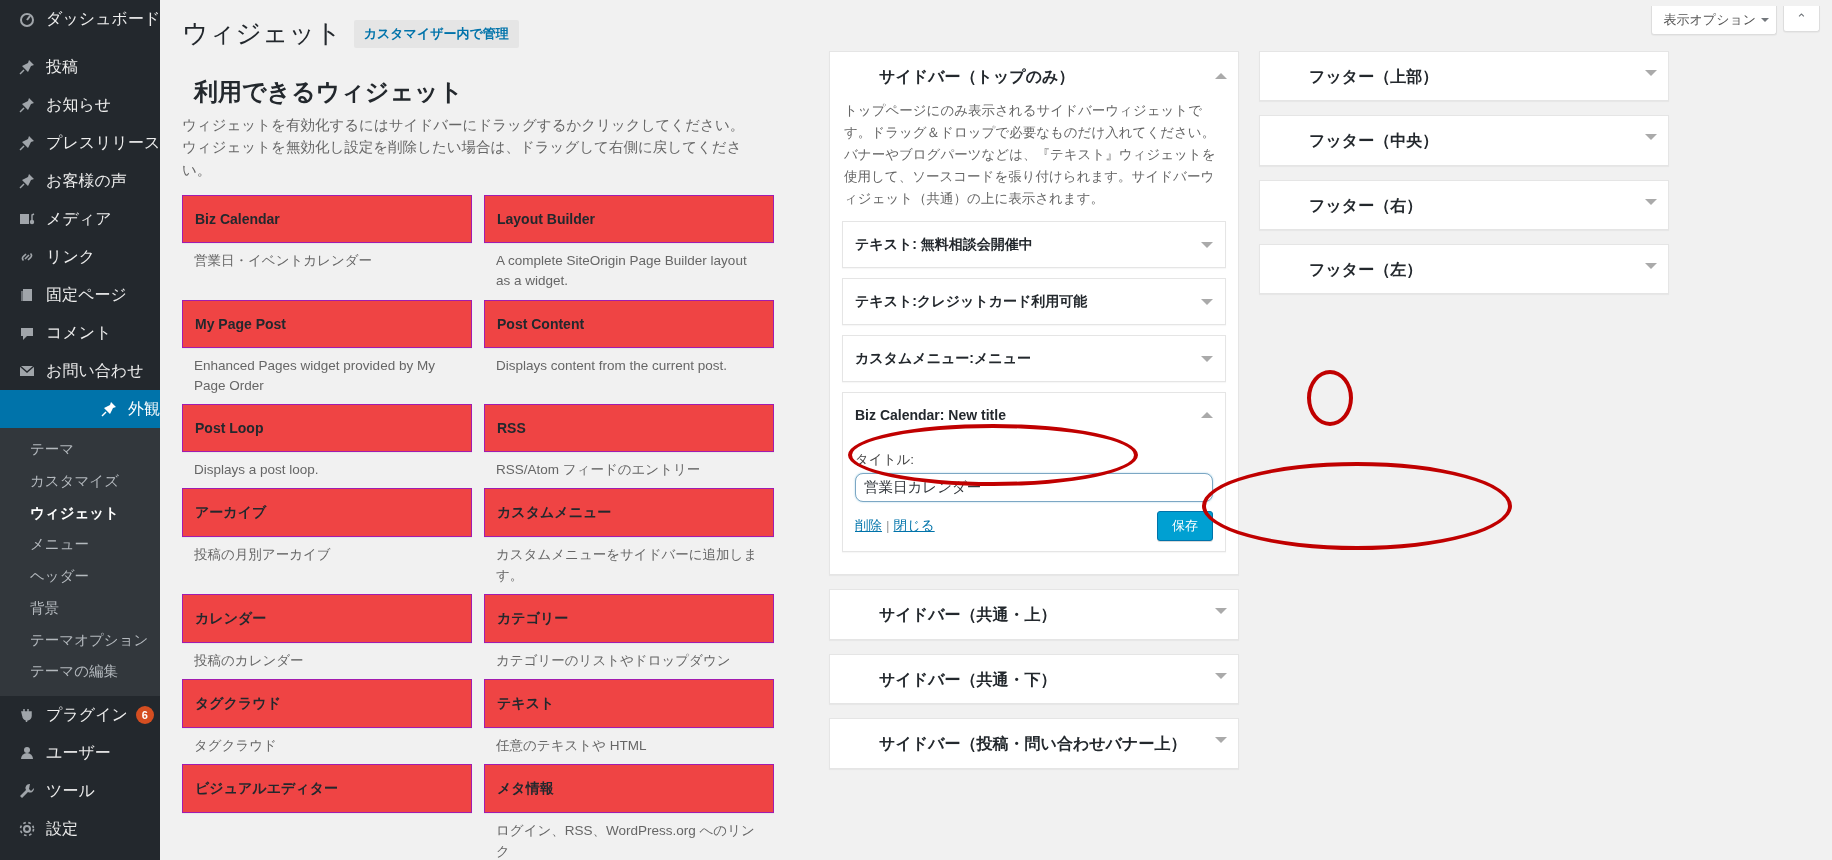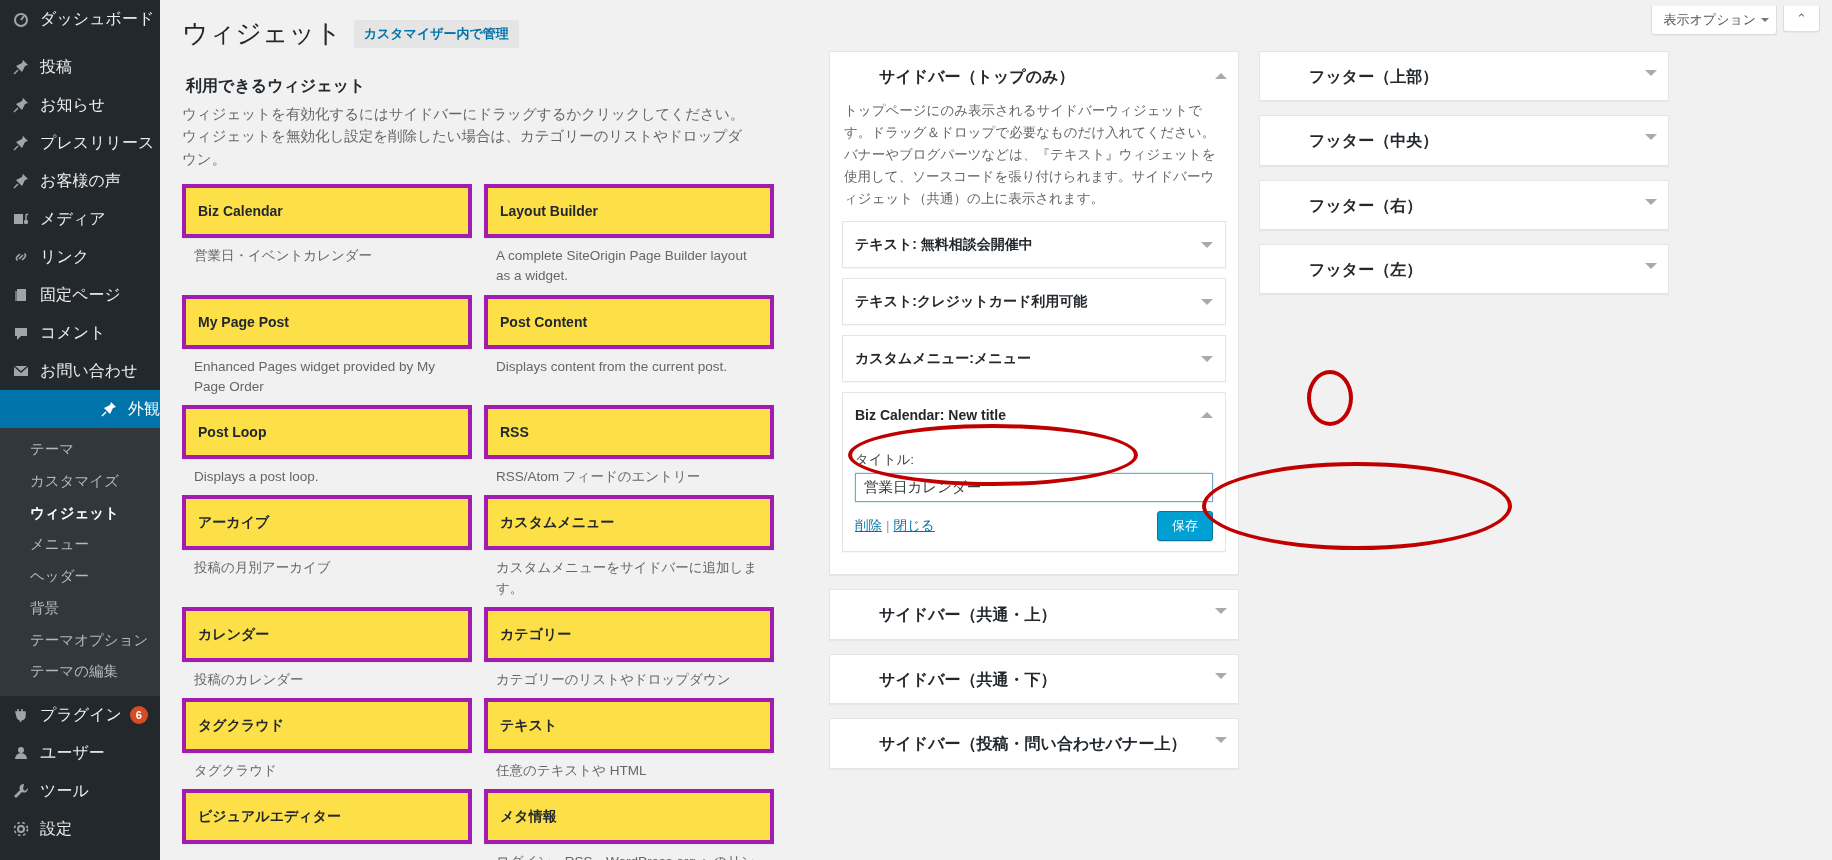--- a/index.html
+++ b/index.html
@@ -13,21 +13,21 @@
 
   
   #adminmenu {
     position: absolute; left: 0; top: 0;
     width: 160px; height: 860px;
     background: #23282d;
   }
   .menu-group { padding: 0; }
   .menu-item {
     display: flex; align-items: center;
-    height: 38px; padding-left: 11px;
+    height: 38px; padding-left: 17px;
     color: #eee; font-size: 16px;
     cursor: pointer; position: relative;
   }
   .menu-item .mlabel { margin-left: 9px; white-space: nowrap; }
   .menu-item.current {
     background: #0073aa; color: #fff; font-weight: normal; justify-content: flex-end;
   }
   .menu-item.current::after {
     content: ""; position: absolute; right: -8px; top: 50%;
     margin-top: -8px; border: 8px solid transparent;
@@ -89,36 +89,36 @@
     padding: 5px 10px; border-radius: 2px;
     cursor: pointer; white-space: nowrap;
   }
 
   .columns { display: flex; padding: 0 14px 0 22px; align-items: flex-start; }
   .col-left { width: 592px; flex: 0 0 592px; }
   .col-mid  { width: 410px; flex: 0 0 410px; margin-left: 55px; }
   .col-right{ width: 410px; flex: 0 0 410px; margin-left: 20px; }
 
   h2.section-title {
-    font-size: 16px; font-weight: bold; color: #23282d;
-    margin: 25px 0 6px 4px;
+    font-size: 24px; font-weight: bold; color: #23282d;
+    margin: 25px 0 6px 12px;
   }
   p.section-desc {
     font-size: 14.5px; color: #666; line-height: 1.55;
     margin-bottom: 14px; max-width: 570px;
   }
 
   
   .widget-grid {
     display: grid; grid-template-columns: 1fr 1fr;
     column-gap: 12px;
   }
   .widget-cell { margin-bottom: 8px; }
   .widget-card {
-    background: #fde047; border: 4px solid #a21caf;
+    background: #ef4444; border: 1px solid #a21caf;
     box-shadow: 0 1px 1px rgba(0,0,0,.04);
     padding: 14px 12px; cursor: move;
   }
   .widget-card .wtitle {
     font-size: 14px; font-weight: bold; color: #23282d;
   }
   .widget-desc {
     font-size: 13.5px; color: #666; line-height: 1.5;
     padding: 8px 12px 0 12px;
   }
@@ -165,21 +165,21 @@
   }
   .wtoggle.down { border-top-color: #aaa; }
   .wtoggle.up   { border-bottom-color: #aaa; margin-top: -9px; }
 
   .swidget-body { padding: 14px 12px 10px 12px; }
   .field-label {
     display: block; font-size: 13.5px; color: #444; margin-bottom: 4px;
   }
   .field-input {
     width: 100%; height: 29px;
-    border: 1px solid #7ca7c4; border-radius: 0;
+    border: 1px solid #7ca7c4; border-radius: 8px;
     padding: 3px 8px; font-size: 14.5px; color: #32373c;
     font-family: Liberation Mono, monospace;
     box-shadow: 0 0 2px rgba(30,140,190,.4);
     outline: none; background: #fff;
   }
   .widget-control-actions {
     display: flex; align-items: center; justify-content: space-between;
     padding-top: 9px;
   }
   .wca-left { font-size: 13.5px; color: #666; }
@@ -392,21 +392,21 @@
 
     <div class="page-title-row">
       <h1 class="page-title">ウィジェット</h1>
       <span class="page-title-action">カスタマイザー内で管理</span>
     </div>
 
     <div class="columns">
 
       <div class="col-left">
         <h2 class="section-title">利用できるウィジェット</h2>
-        <p class="section-desc">ウィジェットを有効化するにはサイドバーにドラッグするかクリックしてください。ウィジェットを無効化し設定を削除したい場合は、カテゴリーのリストやドロップダウン。</p>
+        <p class="section-desc">ウィジェットを有効化するにはサイドバーにドラッグするかクリックしてください。ウィジェットを無効化し設定を削除したい場合は、ドラッグして右側に戻してください。</p>
 
         <div class="widget-grid">
           <div class="widget-cell">
             <div class="widget-card">
               <span class="wtitle">Biz Calendar</span>
             </div>
             <div class="widget-desc">営業日・イベントカレンダー</div>
           </div>
           <div class="widget-cell">
             <div class="widget-card">

